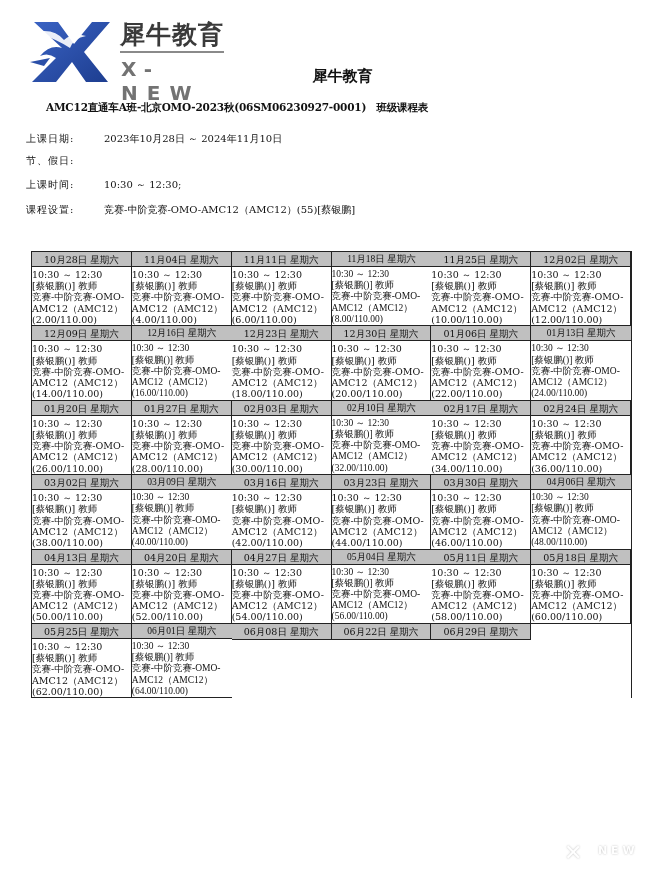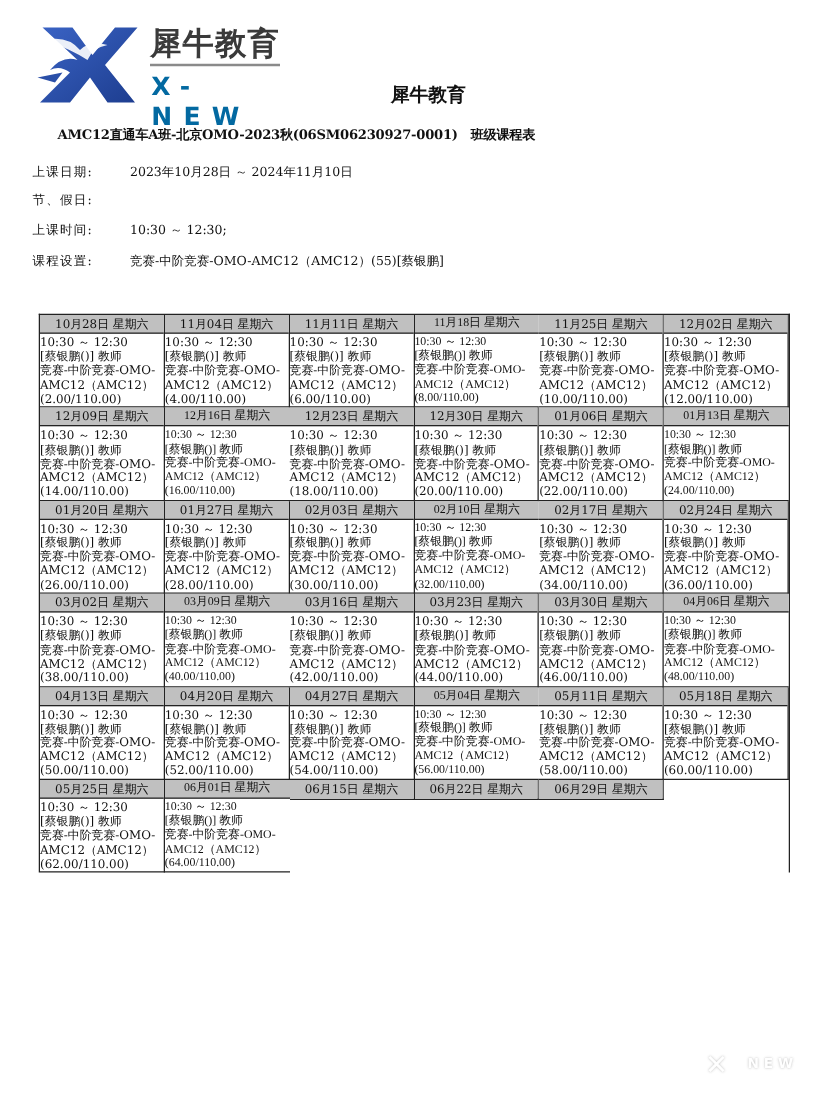--- a/index.html
+++ b/index.html
@@ -15,21 +15,21 @@
     .logo-mark { position: absolute; left: 0; top: 0; width: 84px; height: 66px; }
     .logo-cn {
       position: absolute; left: 92px; top: 2px;
       font-family: "DejaVu Sans", "Liberation Sans", sans-serif;
       font-weight: bold; font-size: 25px; letter-spacing: 1px; color: #3a3a3a;
       border-bottom: 2px solid #8a8a8a; padding-bottom: 1px; line-height: 30px;
     }
     .logo-en {
       position: absolute; left: 93px; top: 39px;
       font-family: "DejaVu Sans", "Liberation Sans", sans-serif;
-      font-weight: bold; font-size: 20px; letter-spacing: 9px; color: #0369a1;
+      font-weight: bold; font-size: 20px; letter-spacing: 9px; color: #737373;
       line-height: 24px;
     }
 
     
     .org-title {
       position: absolute; left: 0; width: 655px; top: 67px; text-align: center;
       font-family: "DejaVu Sans", "Liberation Sans", sans-serif;
       font-weight: bold; font-size: 15px; padding-left: 30px;
     }
     .doc-title {
@@ -430,21 +430,21 @@
         <div class="cell-head">06月01日  星期六</div>
         <div class="cell-body">
           <div>10:30 ～ 12:30</div>
           <div>[蔡银鹏()] 教师</div>
           <div>竞赛-中阶竞赛-OMO-</div>
           <div>AMC12（AMC12）</div>
           <div>(64.00/110.00)</div>
         </div>
       </div>
       <div class="cell last-row">
-        <div class="cell-head">06月15日  星期六</div>
+        <div class="cell-head">06月08日  星期六</div>
       </div>
       <div class="cell last-row">
         <div class="cell-head">06月22日  星期六</div>
       </div>
       <div class="cell last-row">
         <div class="cell-head">06月29日  星期六</div>
       </div>
     </div>
 
   <div class="watermark">

